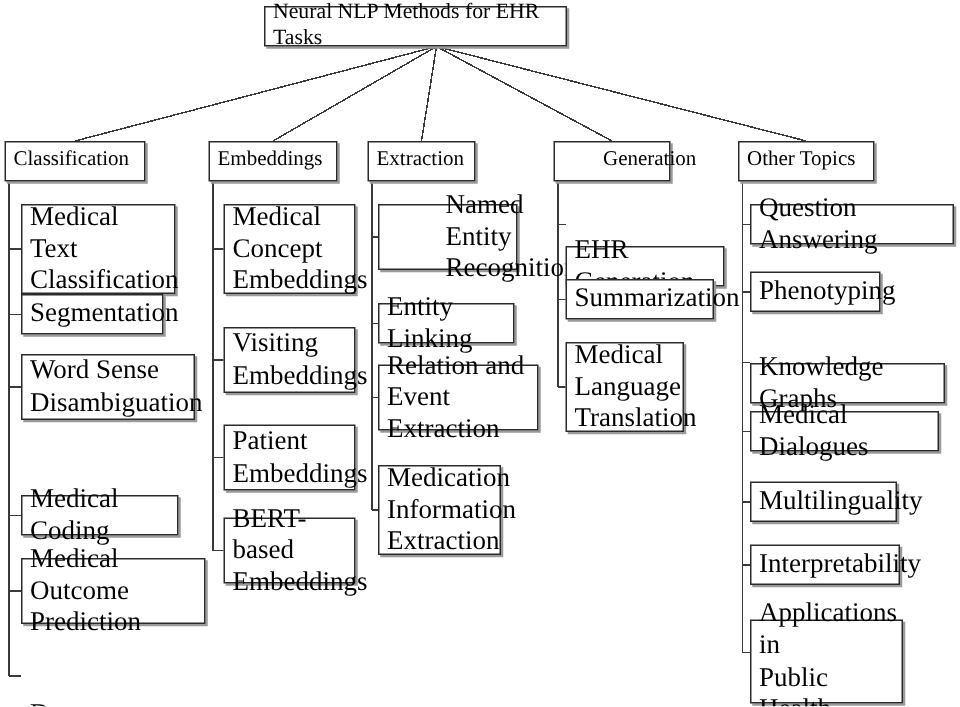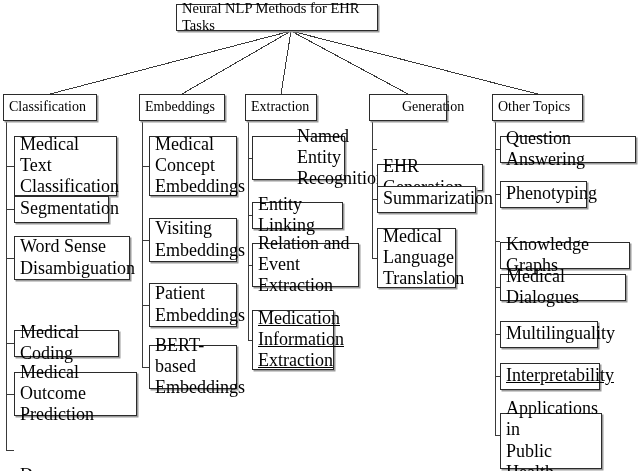--- a/index.html
+++ b/index.html
@@ -146,21 +146,21 @@
       <span class="node-text">Named Entity
 Recognition</span>
     </div>
     <div class="node leaf" style="left: 252px; top: 202px; width: 91px; height: 27px;">
       <span class="node-text">Entity Linking</span>
     </div>
     <div class="node leaf" style="left: 252px; top: 243px; width: 107px; height: 44px; justify-content: center;">
       <span class="node-text">Relation and
 Event Extraction</span>
     </div>
-    <div class="node leaf" style="left: 252px; top: 310px; width: 82px; height: 60px; text-decoration: underline;">
+    <div class="node leaf" style="left: 252px; top: 310px; width: 82px; height: 60px;">
       <span class="node-text">Medication
 Information
 Extraction</span>
     </div>
     <div class="node category" style="left: 369px; top: 94px; width: 78px; height: 27px; padding-left: 32px;">
       <span class="node-text">Generation</span>
     </div>
     <div class="node leaf" style="left: 377px; top: 136px; width: 106px; height: 27px; margin-top: 28px;">
       <span class="node-text">EHR Generation</span>
     </div>
@@ -183,20 +183,20 @@
     </div>
     <div class="node leaf" style="left: 500px; top: 242px; width: 130px; height: 27px; justify-content: flex-end;">
       <span class="node-text">Knowledge Graphs</span>
     </div>
     <div class="node leaf" style="left: 500px; top: 274px; width: 126px; height: 27px;">
       <span class="node-text">Medical Dialogues</span>
     </div>
     <div class="node leaf" style="left: 500px; top: 321px; width: 98px; height: 27px;">
       <span class="node-text">Multilinguality</span>
     </div>
-    <div class="node leaf" style="left: 500px; top: 363px; width: 100px; height: 27px; text-decoration: underline;">
+    <div class="node leaf" style="left: 500px; top: 363px; width: 100px; height: 27px;">
       <span class="node-text">Interpretability</span>
     </div>
     <div class="node leaf" style="left: 500px; top: 413px; width: 102px; height: 56px;">
       <span class="node-text">Applications in
 Public Health</span>
     </div>
   </div>
 
 </body></html>

